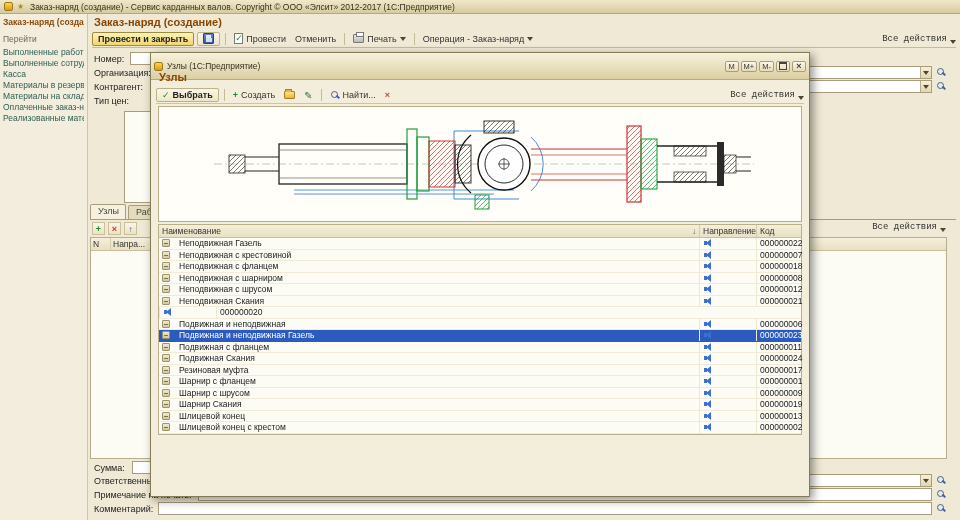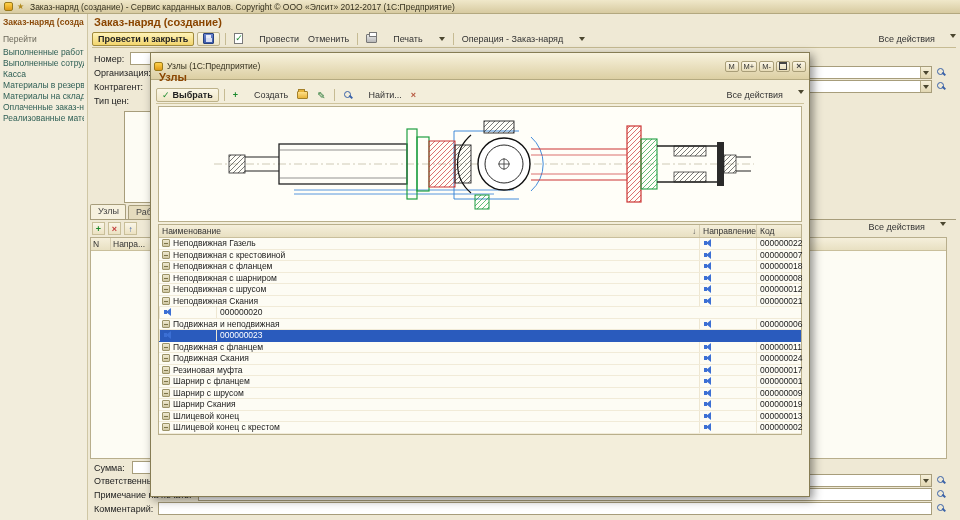--- a/index.html
+++ b/index.html
@@ -24,21 +24,21 @@
   
   .main{position:absolute;left:88px;top:14px;right:0;bottom:0;}
   .page-title{position:absolute;left:6px;top:2px;font-size:11px;font-weight:bold;color:#8a4500;white-space:nowrap;}
   .toolbar{position:absolute;left:4px;top:16px;right:4px;height:18px;display:flex;align-items:center;gap:3px;border-bottom:1px solid #c6bb93;font-size:9px;}
   .tbtn{display:inline-flex;align-items:center;gap:3px;padding:1px 5px;height:14px;
     border:1px solid #bdb28a;background:linear-gradient(#fbf7e7,#efe6c6);border-radius:2px;cursor:pointer;white-space:nowrap;}
   .tbtn.primary{background:linear-gradient(#fff3b8,#f2d express 46d);background:linear-gradient(#fff3b8,#f2d56d);border:1px solid #a08a3c;font-weight:bold;}
   .sep{width:1px;height:12px;background:#c6bb93;margin:0 2px;}
   .caret{width:0;height:0;border-left:3px solid transparent;border-right:3px solid transparent;border-top:4px solid #4a462f;display:inline-block;}
   .spacer{flex:1;}
-  .flatbtn{display:inline-flex;align-items:center;gap:16px;padding:1px 3px;cursor:pointer;color:#333;}
+  .flatbtn{display:inline-flex;align-items:center;gap:3px;padding:1px 3px;cursor:pointer;color:#333;}
   .save-icon{width:11px;height:11px;background:linear-gradient(#6d86cf,#3c5aa8);border:1px solid #27407e;border-radius:1px;position:relative;}
   .save-icon::before{content:"";position:absolute;left:2px;top:1px;width:5px;height:3px;background:#e8ecf8;}
   .save-icon::after{content:"";position:absolute;left:2px;bottom:1px;width:6px;height:4px;background:#d7ddf2;}
   .post-icon{width:9px;height:11px;background:#fff;border:1px solid #7a7a7a;position:relative;}
   .post-icon::before{content:"✓";position:absolute;left:0px;top:-1px;font-size:9px;color:#1c8a2e;font-weight:bold;}
   .printer-icon{width:11px;height:9px;background:linear-gradient(#e8e8e8,#b9b9b9);border:1px solid #777;position:relative;border-radius:1px;}
   .printer-icon::before{content:"";position:absolute;left:2px;top:-3px;width:6px;height:3px;background:#fff;border:1px solid #777;}
   .label{position:absolute;font-size:9px;color:#222;white-space:nowrap;}
   .input{position:absolute;height:13px;background:#fff;border:1px solid #a79d7b;font-size:9px;color:#333;padding:0 3px;line-height:11px;cursor:text;}
   .input .val{color:#555;}
@@ -52,21 +52,21 @@
   .tabline{position:absolute;left:2px;right:4px;height:1px;background:#a79d7b;}
   .cmdpanel{position:absolute;display:flex;align-items:center;gap:3px;font-size:9px;}
   .mini-ibtn{width:13px;height:13px;border:1px solid #c9bf99;background:linear-gradient(#faf6e8,#ece2c2);display:flex;align-items:center;justify-content:center;font-size:9px;cursor:pointer;}
   .plus-icon::before{content:"+";color:#1c8a2e;font-weight:bold;}
   .del-icon::before{content:"×";color:#c23a3a;font-weight:bold;}
   .up-icon::before{content:"↑";color:#3a62a8;font-size:8px;}
   .listarea{position:absolute;background:#fdfcf4;border:1px solid #b8ae8c;}
   .lt-header{display:flex;height:13px;background:linear-gradient(#f5efdb,#e8e0c2);border-bottom:1px solid #c9bf9c;font-size:8.5px;color:#333;}
   .lt-header .c1{flex:0 0 20px;border-right:1px solid #d6cdb0;padding:1px 2px;}
   .lt-header .c2{flex:1;padding:1px 2px;white-space:nowrap;overflow:hidden;}
-  .allact{display:inline-flex;align-items:flex-start;gap:15px;font-size:9px;color:#333;cursor:pointer;white-space:nowrap;}
+  .allact{display:inline-flex;align-items:flex-end;gap:3px;font-size:9px;color:#333;cursor:pointer;white-space:nowrap;font-family:Liberation Mono, monospace;}
   
   .dialog{position:absolute;left:150px;top:52px;width:660px;height:445px;z-index:10;
     background:#f3eedb;border:1px solid #867c54;box-shadow:3px 3px 9px rgba(0,0,0,.45);}
   .dlg-titlebar{position:absolute;left:0;top:0;right:0;height:27px;background:linear-gradient(#f8f2dd,#dccfa3);
     border-bottom:1px solid #b5aa80;display:flex;align-items:center;gap:4px;padding:0 3px;font-size:8.5px;color:#35311f;}
   .wbtns{margin-left:auto;display:flex;gap:2px;align-items:center;}
   .wbtn{min-width:14px;height:11px;padding:0 2px;border:1px solid #a99e78;background:linear-gradient(#fbf6e6,#e6dbb6);
     display:flex;align-items:center;justify-content:center;font-size:7.5px;border-radius:2px;cursor:pointer;color:#333;}
   .max-icon::before{content:"";display:block;width:6px;height:5px;border:1px solid #444;border-top-width:2px;}
   .close-icon::before{content:"×";font-size:9px;color:#444;font-weight:bold;}
@@ -83,21 +83,21 @@
   .drawbox{position:absolute;left:7px;right:7px;top:53px;height:116px;background:#fffef8;border:1px solid #b9af8b;overflow:hidden;}
   
   .dtable{position:absolute;left:7px;right:7px;top:171px;border:1px solid #b9af8b;background:#fdfcf4;}
   .dt-header{display:flex;height:13px;background:linear-gradient(#f5efdb,#e8e0c2);border-bottom:1px solid #c9bf9c;font-size:8.5px;color:#333;}
   .dt-header .hc{padding:1px 3px;white-space:nowrap;overflow:hidden;display:flex;align-items:center;}
   .hc-name{flex:0 0 540px;justify-content:space-between;gap:48px;}
   .hc-dir{flex:0 0 58px;border-left:1px solid #d6cdb0;border-right:1px solid #d6cdb0;}
   .hc-code{flex:1;}
   .sortarrow{font-size:8px;color:#555;}
   .trow{display:flex;height:11.5px;align-items:center;font-size:8.5px;color:#1a1a1a;border-bottom:1px solid #f1ebd8;cursor:pointer;}
-  .trow .c-name{flex:0 0 540px;display:flex;align-items:center;gap:3px;padding:0 3px;white-space:nowrap;overflow:hidden;}
+  .trow .c-name{flex:0 0 540px;display:flex;align-items:center;gap:9px;padding:0 3px;white-space:nowrap;overflow:hidden;}
   .trow .c-dir{flex:0 0 58px;display:flex;align-items:center;padding:0 4px;border-left:1px solid #eee7d2;border-right:1px solid #eee7d2;height:100%;}
   .trow .c-code{flex:1;padding:12px 3px;white-space:nowrap;}
   .trow.sel{background:#2a5bbd;color:#fff;border-bottom-color:#2a5bbd;}
   .itemico{width:8px;height:8px;flex:0 0 auto;background:linear-gradient(#efe9cf,#cfc7a3);border:1px solid #9d9468;border-radius:1px;position:relative;}
   .itemico::before{content:"";position:absolute;left:1px;top:3px;right:1px;height:1px;background:#7c7448;}
   .spk{position:relative;width:11px;height:9px;display:inline-block;}
   .spk::before{content:"";position:absolute;left:0;top:2.5px;width:3px;height:4px;background:#3b6fd4;}
   .spk::after{content:"";position:absolute;left:2px;top:0.5px;width:0;height:0;border-top:4px solid transparent;border-bottom:4px solid transparent;border-right:5px solid #3b6fd4;}
 </style>
 </head>
@@ -424,20 +424,24 @@
             <div class="c-name">
               <span class="itemico"></span>
               <span class="nm">Подвижная и неподвижная</span>
             </div>
             <div class="c-dir">
               <span class="spk"></span>
             </div>
             <div class="c-code">000000006</div>
           </div>
           <div class="trow sel">
+            <div class="c-name">
+              <span class="itemico"></span>
+              <span class="nm">Подвижная и неподвижная Газель</span>
+            </div>
             <div class="c-dir">
               <span class="spk"></span>
             </div>
             <div class="c-code">000000023</div>
           </div>
           <div class="trow">
             <div class="c-name">
               <span class="itemico"></span>
               <span class="nm">Подвижная с фланцем</span>
             </div>

